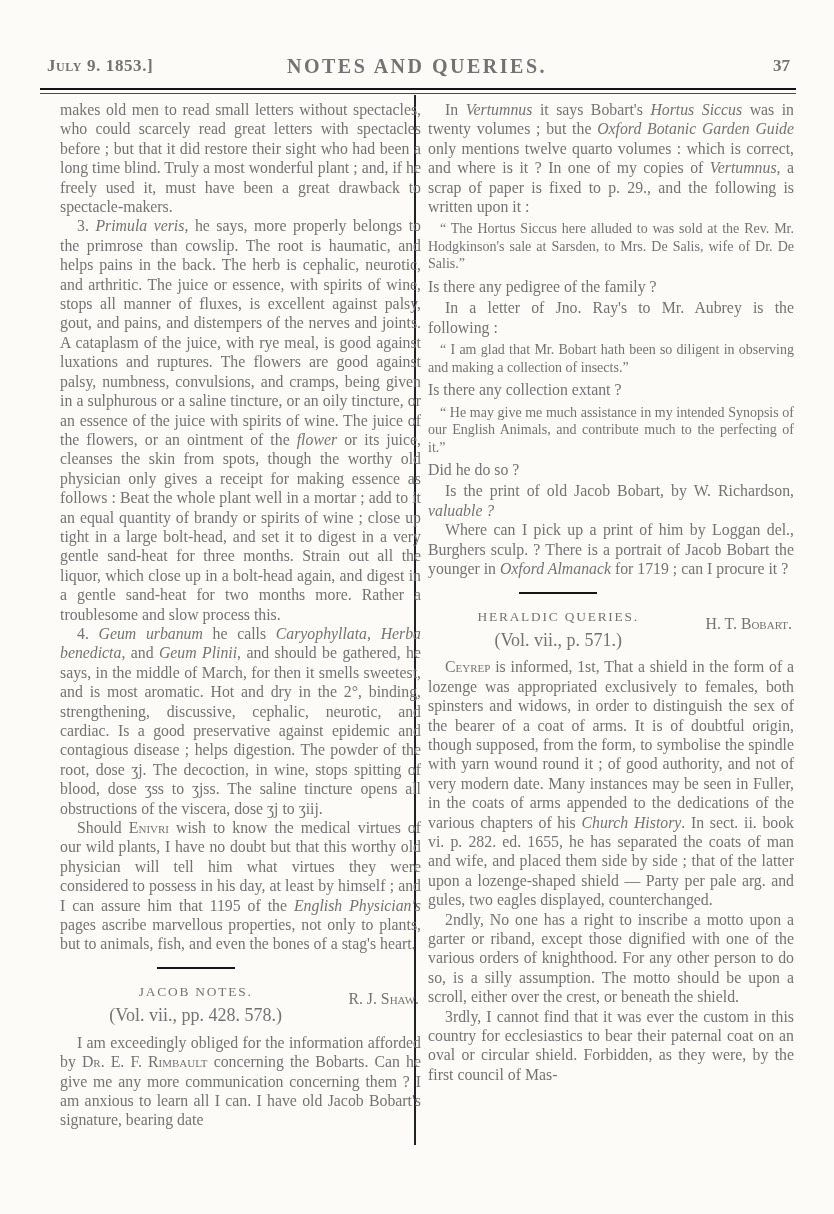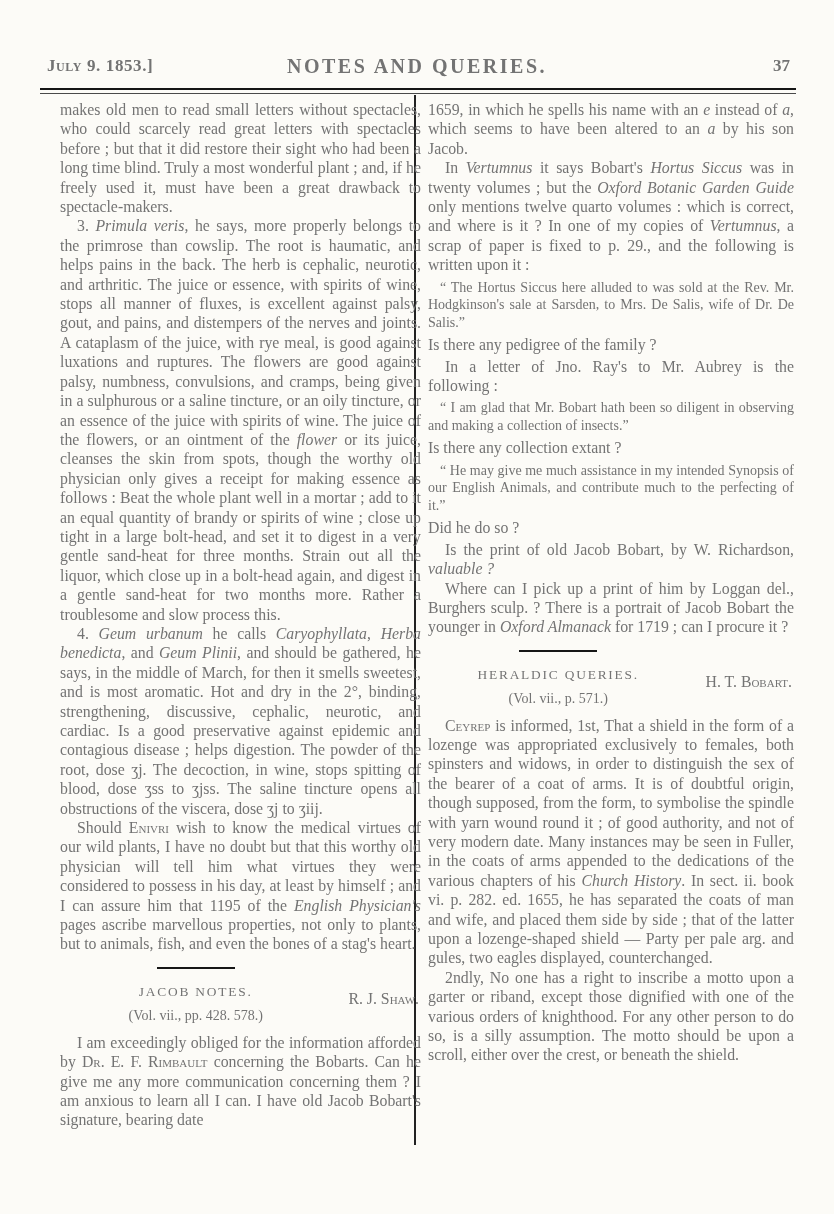--- a/index.html
+++ b/index.html
@@ -58,21 +58,21 @@
     border:0; border-top:2.2px solid #161616;
     width:78px; margin:13px auto;
   }
   .sec-heading {
     text-indent:0; text-align:center;
     font-size:13.4px; font-weight:normal; letter-spacing:1.8px;
     margin:2px 0 5px;
   }
   .sec-volref {
     text-indent:0; text-align:center;
-    font-size:14px; margin:0 0 7px;
+    font-size:18px; margin:0 0 7px;
   }
 </style>
 </head>
 <body>
 
 <div class="page">
 
   <div class="header-date">July 9. 1853.]</div>
   <div class="header-title">NOTES AND QUERIES.</div>
   <div class="header-page">37</div>
@@ -87,33 +87,33 @@
     <p><span><span>Should </span><span class="seg-sc">Enivri</span><span> wish to know the medical virtues of our wild plants, I have no doubt but that this worthy old physician will tell him what virtues they were considered to possess in his day, at least by himself&nbsp;; and I can assure him that 1195 of the </span><span class="seg-i">English Physician's</span><span> pages ascribe marvellous properties, not only to plants, but to animals, fish, and even the bones of a stag's heart.</span></span><span class="signature"><span class="seg-sc">R. J. Shaw.</span></span></p>
 
     <hr class="divider">
 
     <p class="sec-heading">JACOB NOTES.</p>
     <p class="sec-volref">(Vol. vii., pp. 428. 578.)</p>
     <p><span><span>I am exceedingly obliged for the information afforded by </span><span class="seg-sc">Dr. E. F. Rimbault</span><span> concerning the Bobarts. Can he give me any more communication concerning them&nbsp;? I am anxious to learn all I can. I have old Jacob Bobart's signature, bearing date</span></span></p>
   </div>
 
   <div class="column col-right">
-    <p class="flush"><span><span>1659, in which he spells his name with an </span><span class="seg-i">e</span><span> instead of </span><span class="seg-i">a</span><span>, which seems to have been altered to an </span><span class="seg-i">a</span><span> by his son Jacob.</span></span></p>
     <p><span><span>In </span><span class="seg-i">Vertumnus</span><span> it says Bobart's </span><span class="seg-i">Hortus Siccus</span><span> was in twenty volumes&nbsp;; but the </span><span class="seg-i">Oxford Botanic Garden Guide</span><span> only mentions twelve quarto volumes&nbsp;: which is correct, and where is it&nbsp;? In one of my copies of </span><span class="seg-i">Vertumnus</span><span>, a scrap of paper is fixed to p. 29., and the following is written upon it&nbsp;:</span></span></p>
     <p class="quote">“ The Hortus Siccus here alluded to was sold at the Rev. Mr. Hodgkinson's sale at Sarsden, to Mrs. De Salis, wife of Dr. De Salis.”</p>
     <p class="question">Is there any pedigree of the family&nbsp;?</p>
     <p><span><span>In a letter of Jno. Ray's to Mr. Aubrey is the following&nbsp;:</span></span></p>
     <p class="quote">“ I am glad that Mr. Bobart hath been so diligent in observing and making a collection of insects.”</p>
     <p class="question">Is there any collection extant&nbsp;?</p>
     <p class="quote">“ He may give me much assistance in my intended Synopsis of our English Animals, and contribute much to the perfecting of it.”</p>
     <p class="question">Did he do so&nbsp;?</p>
     <p><span><span>Is the print of old Jacob Bobart, by W. Richardson, </span><span class="seg-i">valuable&nbsp;?</span></span></p>
     <p><span><span>Where can I pick up a print of him by Loggan del., Burghers sculp.&nbsp;? There is a portrait of Jacob Bobart the younger in </span><span class="seg-i">Oxford Almanack</span><span> for 1719&nbsp;; can I procure it&nbsp;?</span></span><span class="signature"><span class="seg-sc">H. T. Bobart.</span></span></p>
 
     <hr class="divider">
 
     <p class="sec-heading">HERALDIC QUERIES.</p>
     <p class="sec-volref">(Vol. vii., p. 571.)</p>
     <p><span><span class="seg-sc">Ceyrep</span><span> is informed, 1st, That a shield in the form of a lozenge was appropriated exclusively to females, both spinsters and widows, in order to distinguish the sex of the bearer of a coat of arms. It is of doubtful origin, though supposed, from the form, to symbolise the spindle with yarn wound round it&nbsp;; of good authority, and not of very modern date. Many instances may be seen in Fuller, in the coats of arms appended to the dedications of the various chapters of his </span><span class="seg-i">Church History</span><span>. In sect. ii. book vi. p. 282. ed. 1655, he has separated the coats of man and wife, and placed them side by side&nbsp;; that of the latter upon a lozenge-shaped shield — Party per pale arg. and gules, two eagles displayed, counterchanged.</span></span></p>
     <p><span><span>2ndly, No one has a right to inscribe a motto upon a garter or riband, except those dignified with one of the various orders of knighthood. For any other person to do so, is a silly assumption. The motto should be upon a scroll, either over the crest, or beneath the shield.</span></span></p>
+    <p><span><span>3rdly, I cannot find that it was ever the custom in this country for ecclesiastics to bear their paternal coat on an oval or circular shield. Forbidden, as they were, by the first council of Mas-</span></span></p>
   </div>
 
 </div>
 
 </body></html>

